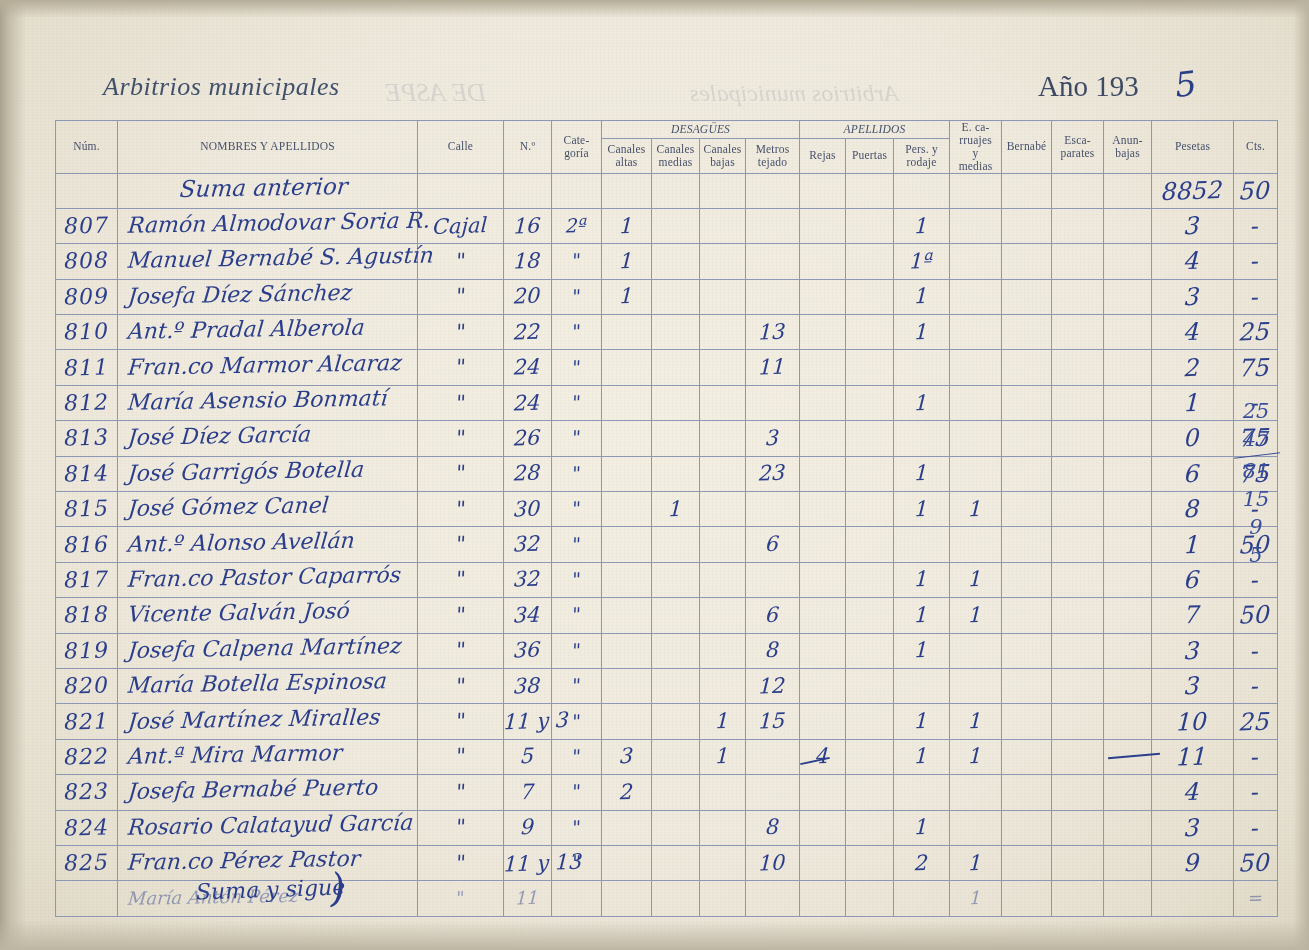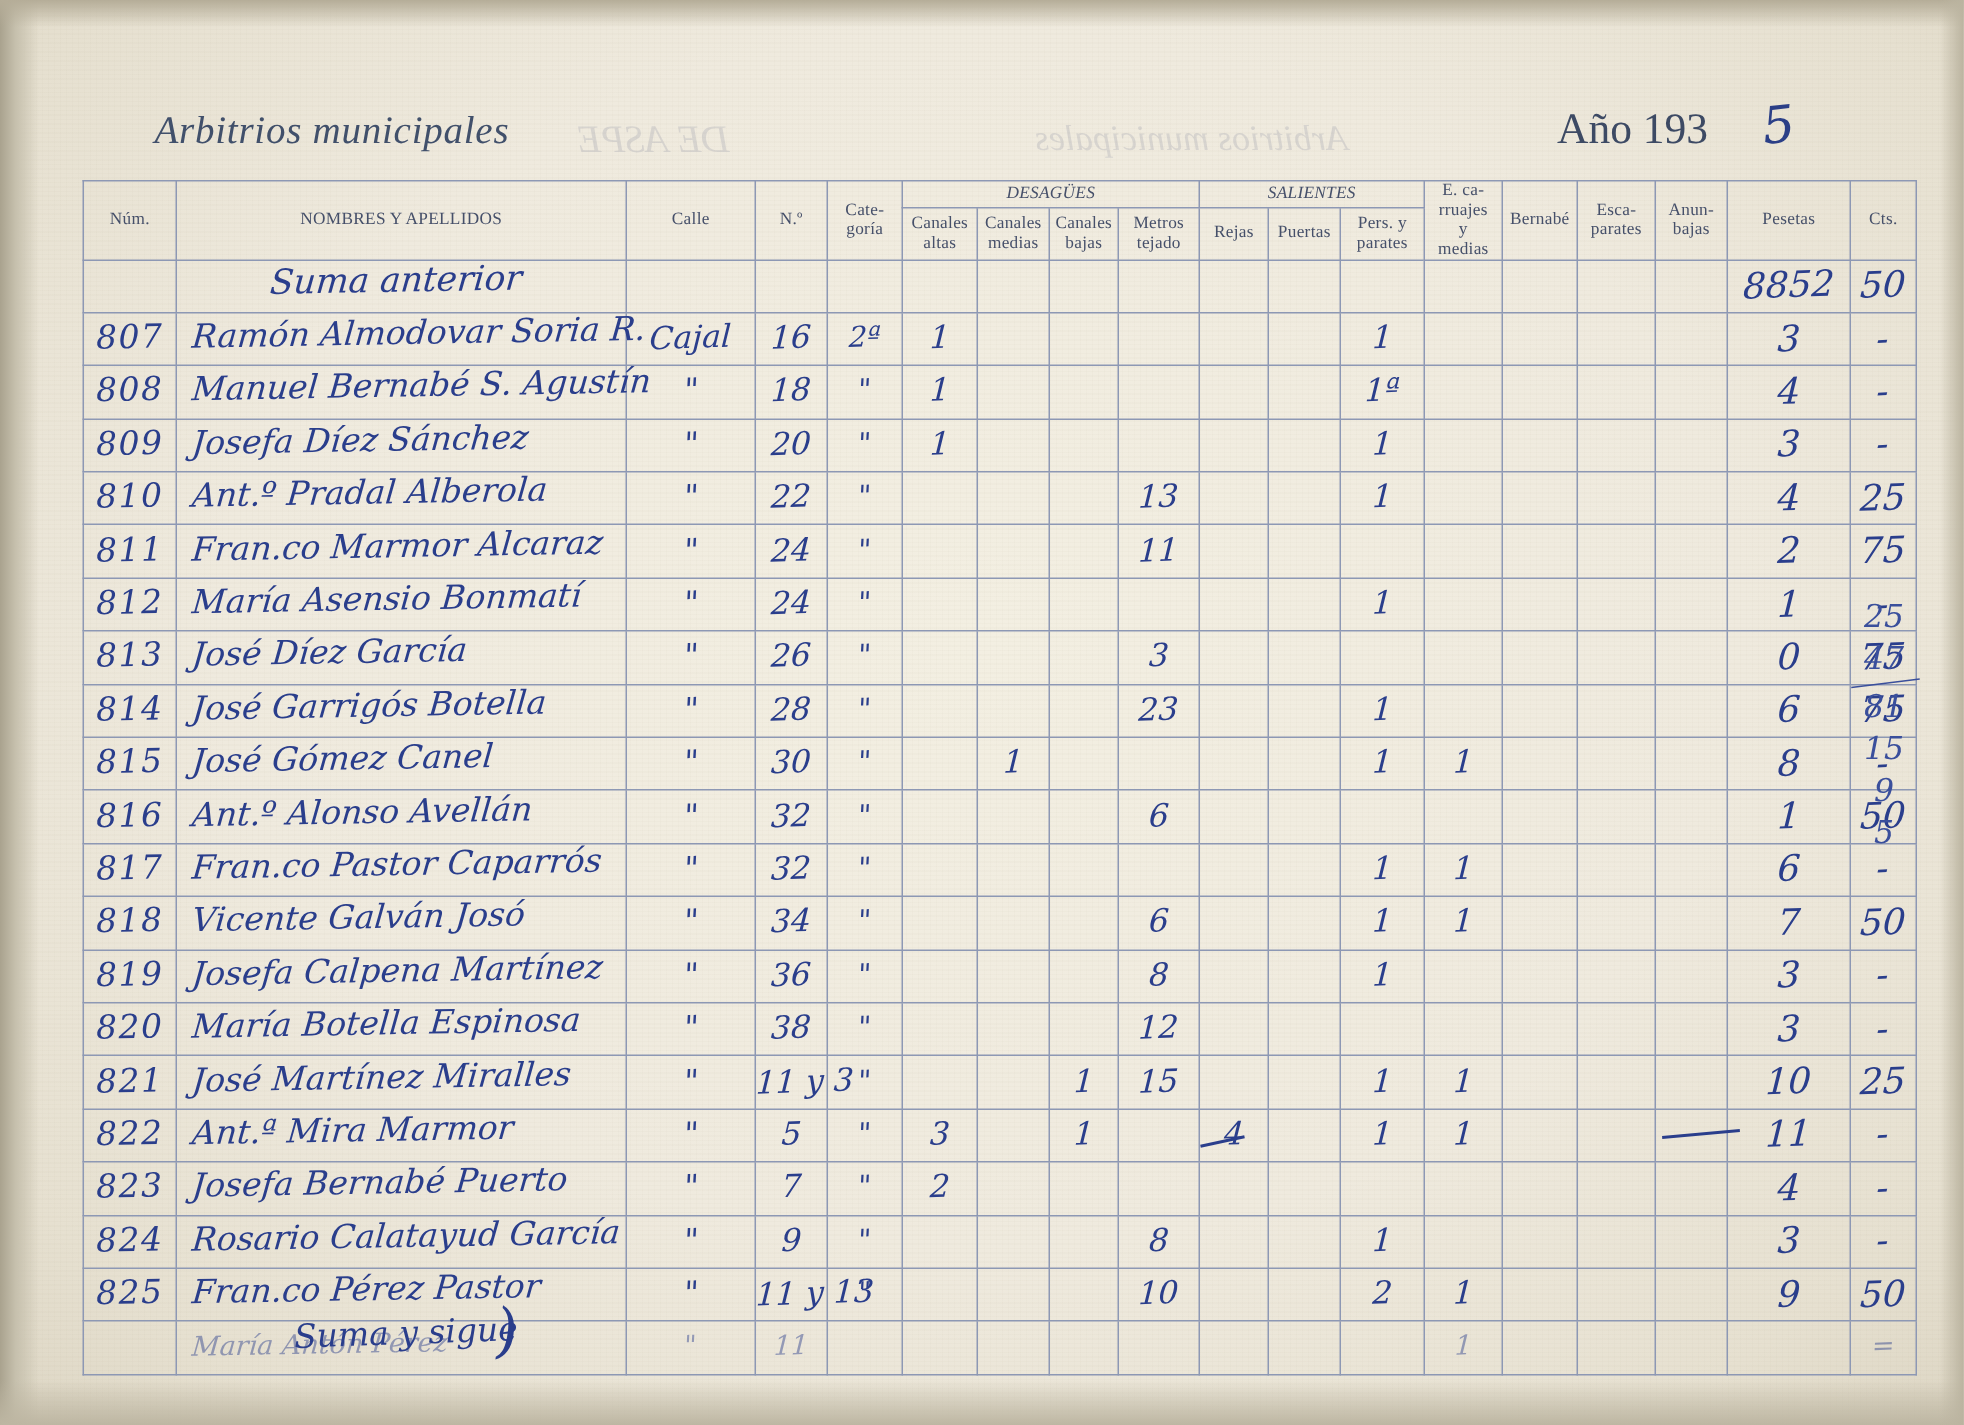--- a/index.html
+++ b/index.html
@@ -287,21 +287,21 @@
       </colgroup>
       <thead>
         <tr>
           <th rowspan="2" class="th-big">Núm.</th>
           <th rowspan="2" class="th-big">NOMBRES Y APELLIDOS</th>
           <th rowspan="2" class="th-big">Calle</th>
           <th rowspan="2" class="th-big">N.º</th>
           <th rowspan="2"><span style="white-space:pre-line">Cate-
 goría</span></th>
           <th colspan="4" class="th-group">DESAGÜES</th>
-          <th colspan="3" class="th-group">SALIENTES</th>
+          <th colspan="3" class="th-group">APELLIDOS</th>
           <th rowspan="2"><span style="white-space:pre-line">E. ca-
 rruajes
 y
 medias</span></th>
           <th rowspan="2">Bernabé</th>
           <th rowspan="2"><span style="white-space:pre-line">Esca-
 parates</span></th>
           <th rowspan="2"><span style="white-space:pre-line">Anun-
 bajas</span></th>
           <th rowspan="2" class="th-pes">Pesetas</th>
@@ -312,21 +312,21 @@
 altas</span></th>
           <th><span style="white-space:pre-line">Canales
 medias</span></th>
           <th><span style="white-space:pre-line">Canales
 bajas</span></th>
           <th><span style="white-space:pre-line">Metros
 tejado</span></th>
           <th>Rejas</th>
           <th>Puertas</th>
           <th><span style="white-space:pre-line">Pers. y
-parates</span></th>
+rodaje</span></th>
         </tr>
       </thead>
       <tbody id="ledger-body">
           <tr class="sum-row">
             <td class="c-num"><span class="hand hand-num"></span></td>
             <td class="c-name">
               <span class="hand hand-name">Suma anterior</span>
             </td>
             <td class="c-calle"><span class="hand hand-c"></span></td>
             <td class="c-no"><span class="hand hand-c"></span></td>

